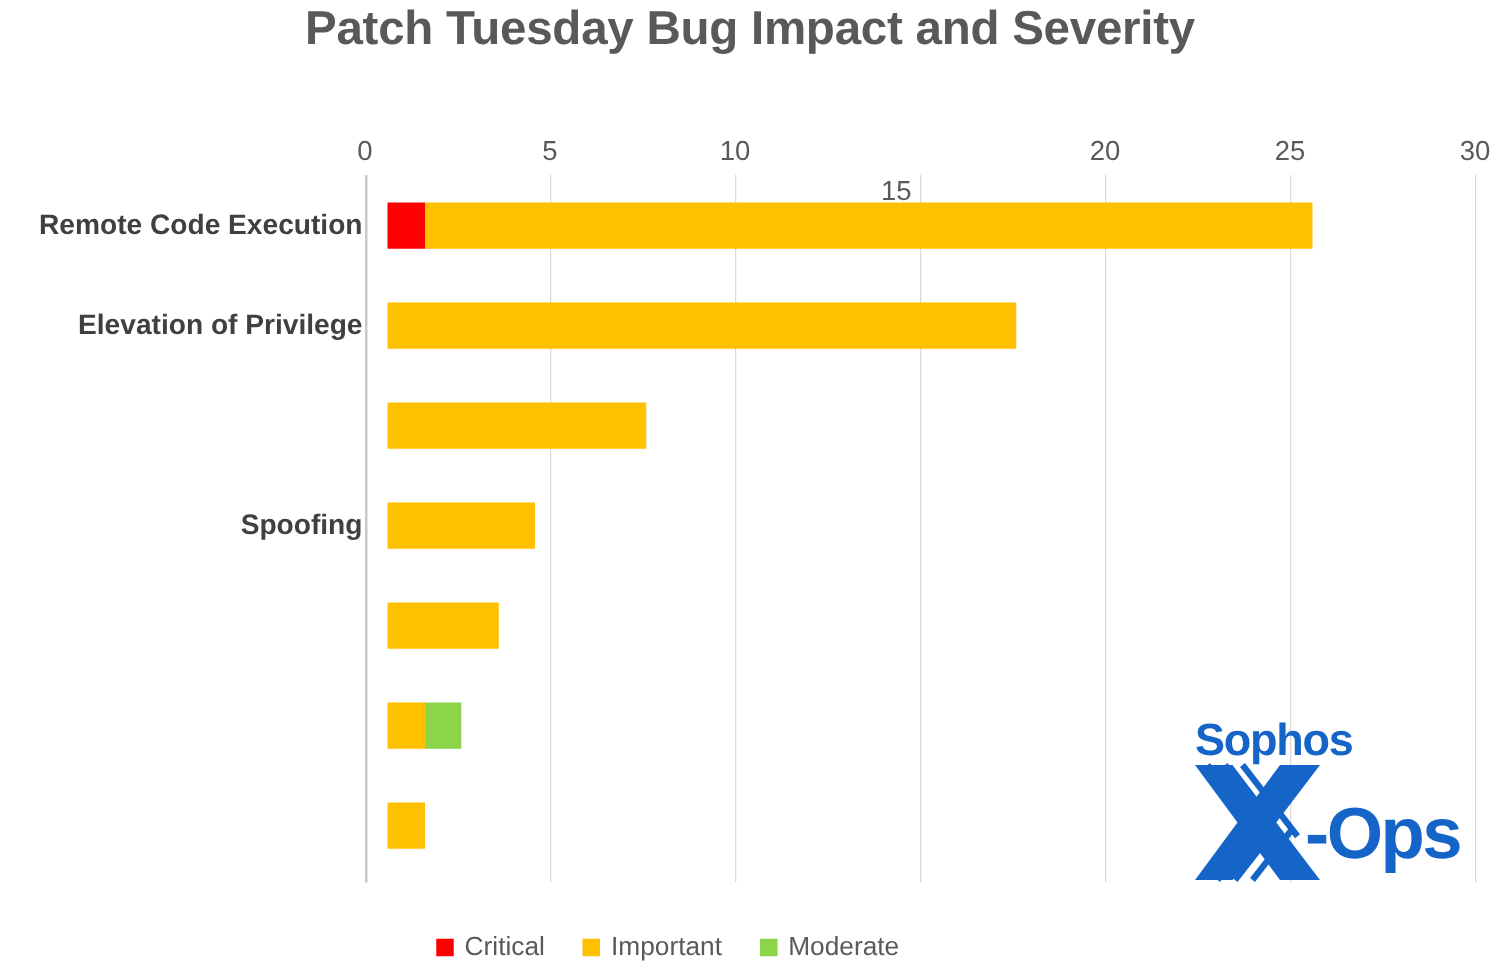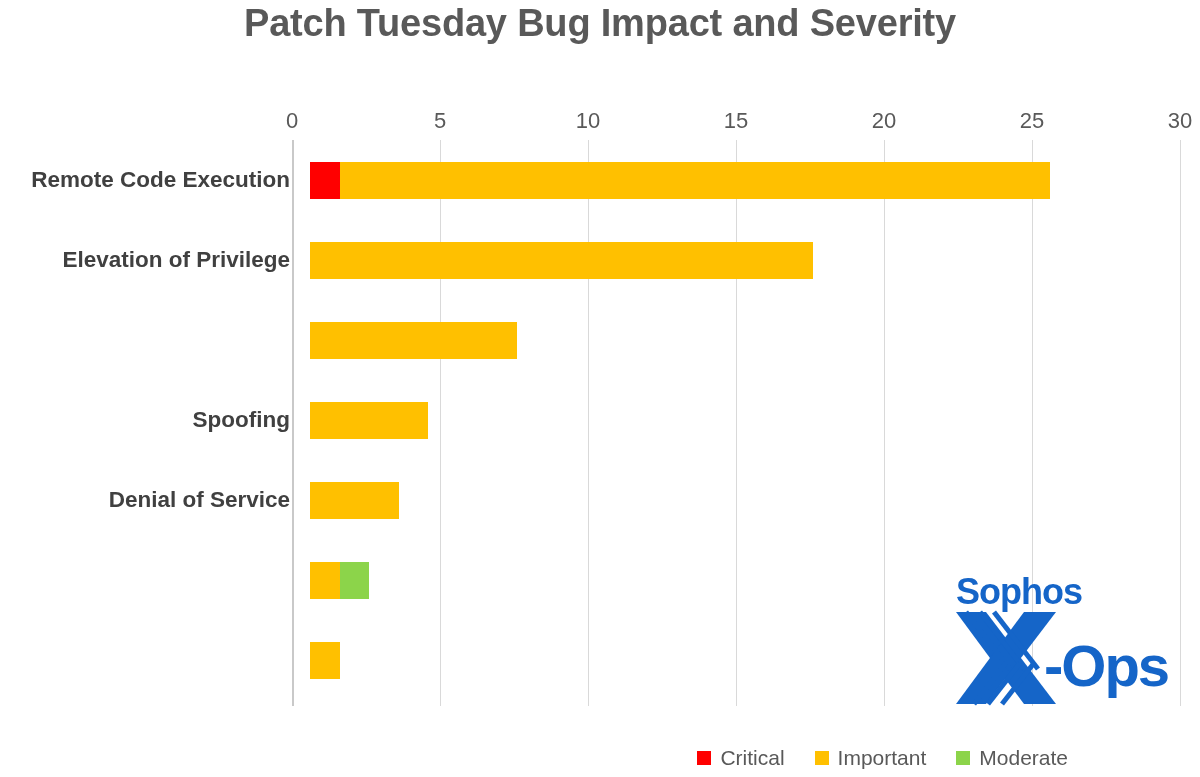--- a/index.html
+++ b/index.html
@@ -115,21 +115,21 @@
     height: 37px;
   }
 
   
   #legend {
     position: absolute;
     left: 0;
     top: 746px;
     width: 1068px;
     display: flex;
-    justify-content: flex-end;
+    justify-content: center;
     align-items: center;
     gap: 30px;
   }
   .legend-item {
     display: flex;
     align-items: center;
     gap: 9px;
   }
   .legend-swatch {
     width: 14px;
@@ -157,21 +157,21 @@
 <body>
 
 <div id="chart-title">
   <span class="title-line">Patch Tuesday Bug Impact and Severity</span>
 </div>
 
 <div id="x-axis-labels">
     <span class="x-tick" style="left: 292px;">0</span>
     <span class="x-tick" style="left: 440px;">5</span>
     <span class="x-tick" style="left: 588px;">10</span>
-    <span class="x-tick" style="left: 736px;">15</span>
+    <span class="x-tick" style="left: 717px; margin-top: 32px;">15</span>
     <span class="x-tick" style="left: 884px;">20</span>
     <span class="x-tick" style="left: 1032px;">25</span>
     <span class="x-tick" style="left: 1180px;">30</span>
   </div>
 
 <div id="plot-area">
     <div class="gridline" style="left: 0px;"></div>
     <div class="gridline" style="left: 148px;"></div>
     <div class="gridline" style="left: 296px;"></div>
     <div class="gridline" style="left: 444px;"></div>
@@ -200,21 +200,20 @@
         <div class="seg" title="Important: 7" style="left: 0px; width: 207.2px; background: rgb(255, 192, 0);"></div>
       </div>
     </div>
     <div class="cat-row" style="top: 380px;">
       <div class="cat-label">Spoofing</div>
       <div class="bar-track" style="width: 888px;">
         <div class="seg" title="Important: 4" style="left: 0px; width: 118.4px; background: rgb(255, 192, 0);"></div>
       </div>
     </div>
     <div class="cat-row" style="top: 460px;">
-      <div class="cat-label">Denial of Service</div>
       <div class="bar-track" style="width: 888px;">
         <div class="seg" title="Important: 3" style="left: 0px; width: 88.8px; background: rgb(255, 192, 0);"></div>
       </div>
     </div>
     <div class="cat-row" style="top: 540px;">
       <div class="bar-track" style="width: 888px;">
         <div class="seg" title="Important: 1" style="left: 0px; width: 29.6px; background: rgb(255, 192, 0);"></div>
         <div class="seg" title="Moderate: 1" style="left: 29.6px; width: 29.6px; background: rgb(140, 212, 74);"></div>
       </div>
     </div>

